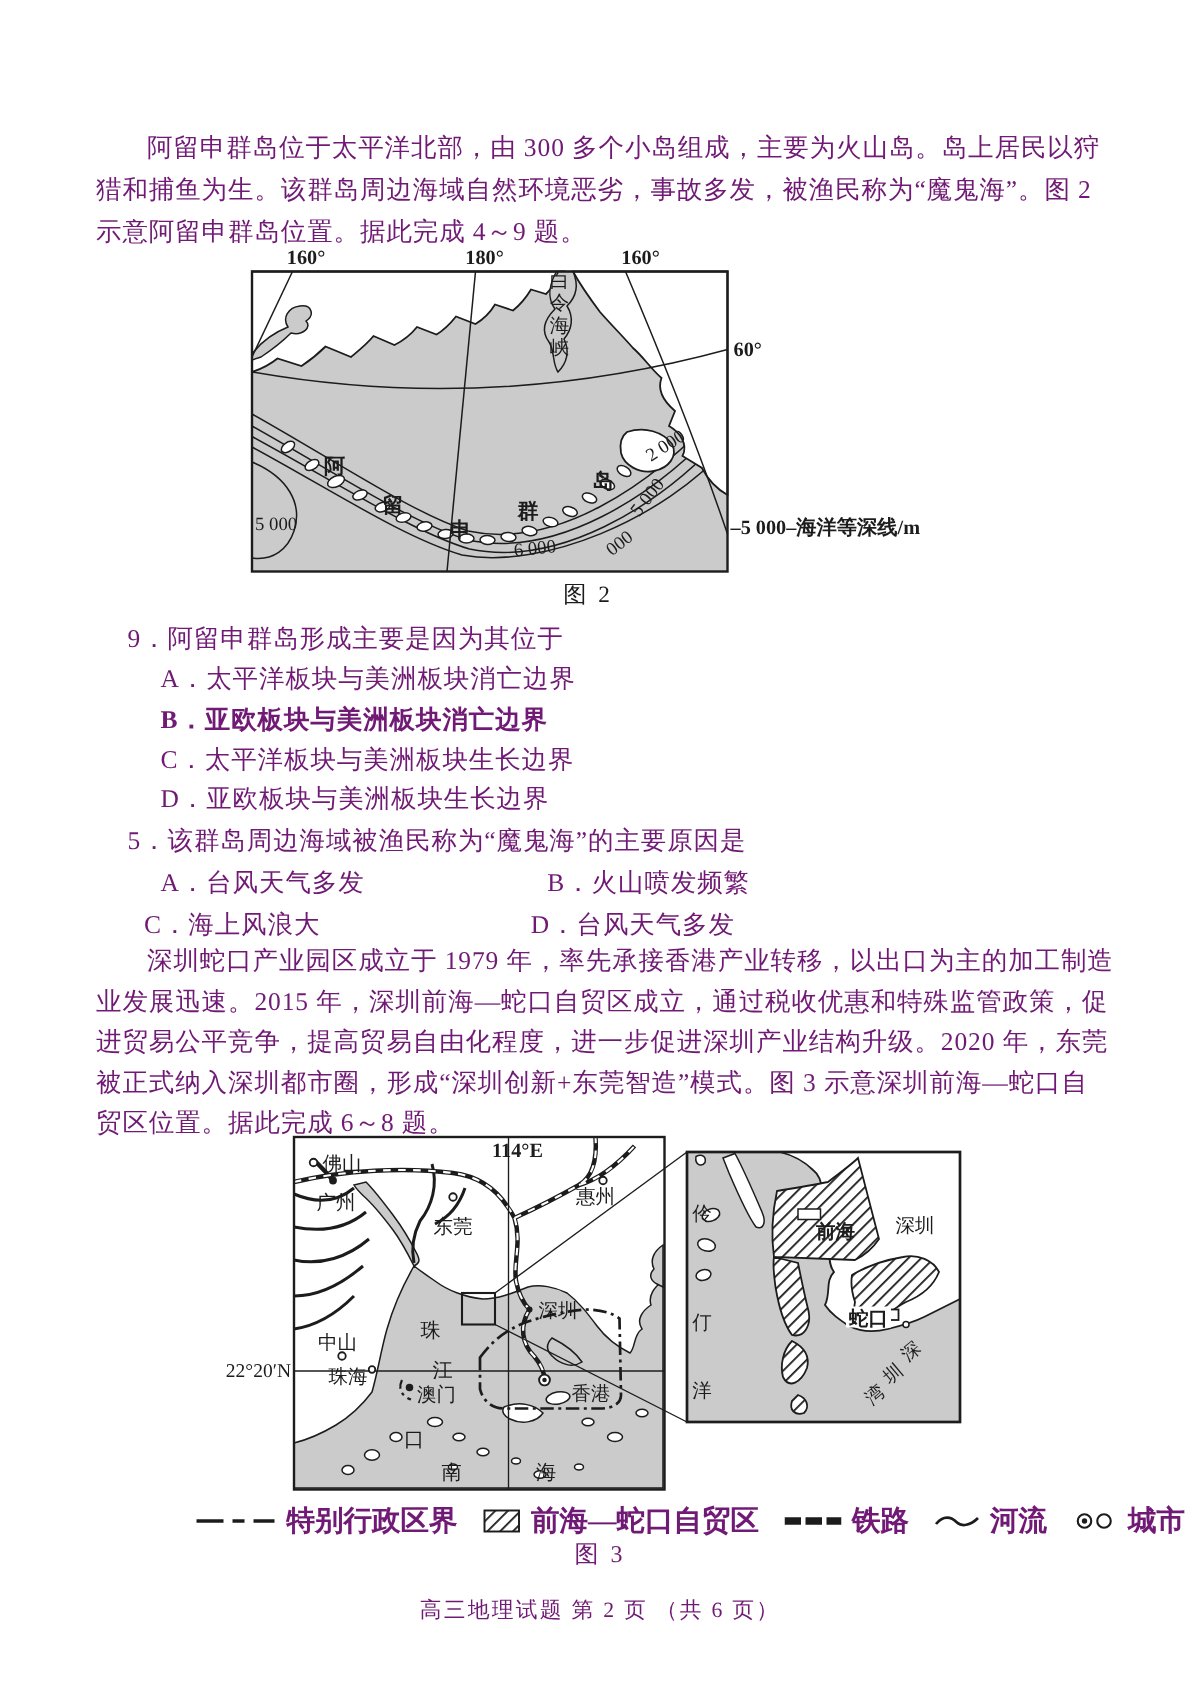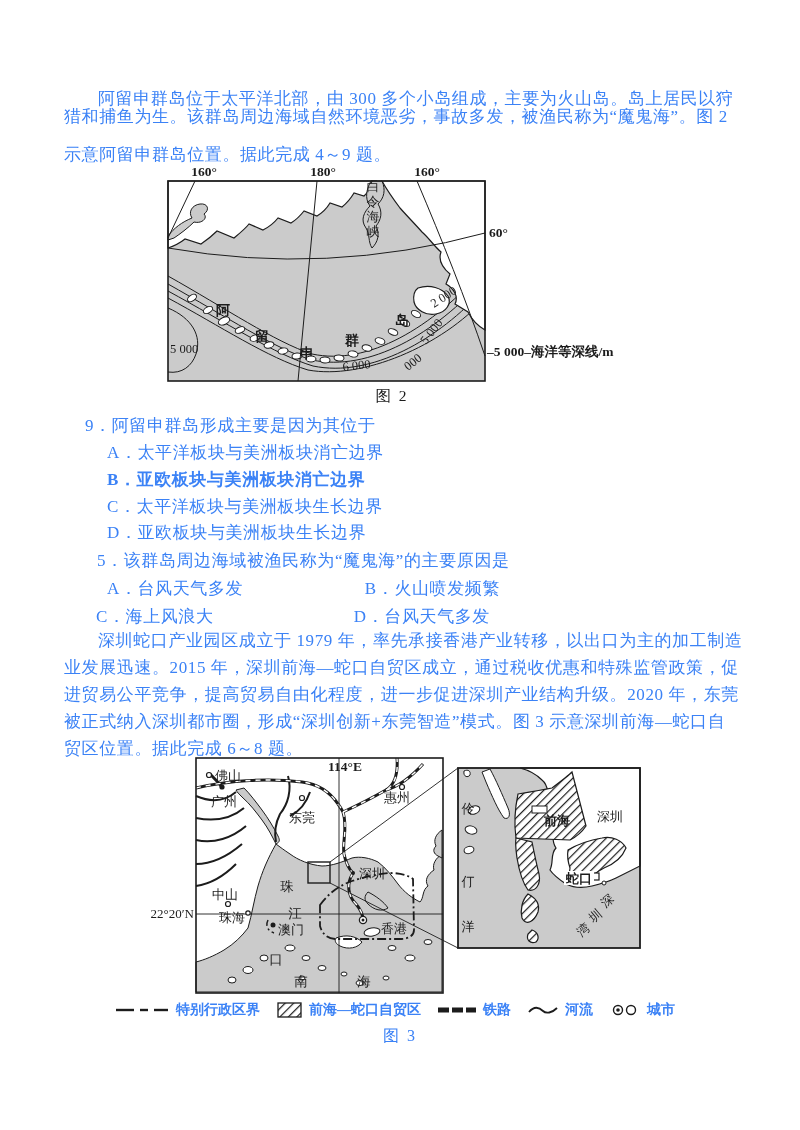--- a/index.html
+++ b/index.html
@@ -1,41 +1,41 @@
 <!DOCTYPE html>
 <html><head>
 <meta charset="utf-8">
 <style>
   html,body{margin:0;padding:0;background:#fff;}
   .page{position:relative;width:800px;height:1130px;background:#ffffff;
-        font-family:"Liberation Serif",serif;color:#3b82f6;overflow:hidden;}
+        font-family:"Liberation Serif",serif;color:#701a75;overflow:hidden;}
   .tline{position:absolute;white-space:nowrap;font-size:17px;letter-spacing:0.6px;line-height:28px;}
   .para .tline{left:64px;width:676px;}
   .indent{padding-left:34px;}
   .opt-col{display:inline-block;width:253px;}
   .figcap{position:absolute;width:800px;text-align:center;font-size:16px;letter-spacing:2px;}
-  .legend-row{position:absolute;top:1001px;left:0;width:800px;display:flex;justify-content:center;
-              align-items:center;gap:7px;font-size:14px;font-weight:bold;white-space:nowrap;}
+  .legend-row{position:absolute;top:1001px;left:0;width:800px;display:flex;justify-content:flex-end;
+              align-items:center;gap:7px;font-size:19px;font-weight:bold;white-space:nowrap;}
   .legend-row .sym{display:inline-flex;align-items:center;}
   .legend-row .lab{margin-right:10px;}
   .footer{position:absolute;top:1064px;left:0;width:800px;text-align:center;
           font-size:14.5px;letter-spacing:1.5px;}
   svg text{fill:#1c1c1c;font-family:"Liberation Serif",serif;}
   .maptxt{font-size:13px;}
   .maptxt-b{font-size:13.5px;font-weight:bold;}
   .num{font-size:12.5px;}
 </style>
 </head>
 <body>
 
 <div class="page">
 
   <div class="para">
     <div class="tline indent" style="top:85px;">阿留申群岛位于太平洋北部，由 300 多个小岛组成，主要为火山岛。岛上居民以狩</div>
-    <div class="tline" style="top:103px;">猎和捕鱼为生。该群岛周边海域自然环境恶劣，事故多发，被渔民称为“魔鬼海”。图 2</div>
+    <div class="tline" style="top:113px;">猎和捕鱼为生。该群岛周边海域自然环境恶劣，事故多发，被渔民称为“魔鬼海”。图 2</div>
     <div class="tline" style="top:141px;">示意阿留申群岛位置。据此完成 4～9 题。</div>
   </div>
 
   <svg style="position:absolute;left:150px;top:160px;" width="520" height="246" viewBox="0 0 520 246">
     <defs>
       <pattern id="hatch" width="6" height="6" patternUnits="userSpaceOnUse" patternTransform="rotate(45)">
         <rect width="6" height="6" fill="#ffffff"></rect>
         <line x1="0" y1="0" x2="0" y2="6" stroke="#1c1c1c" stroke-width="2.4"></line>
       </pattern>
     </defs>
@@ -120,21 +120,21 @@
 
   <div>
     <div class="tline" style="top:412px;left:85px;">9．阿留申群岛形成主要是因为其位于</div>
     <div class="tline" style="top:439px;left:107px;">A．太平洋板块与美洲板块消亡边界</div>
     <div class="tline" style="top:466px;left:107px;font-weight:bold;">B．亚欧板块与美洲板块消亡边界</div>
     <div class="tline" style="top:493px;left:107px;">C．太平洋板块与美洲板块生长边界</div>
     <div class="tline" style="top:519px;left:107px;">D．亚欧板块与美洲板块生长边界</div>
   </div>
 
   <div>
-    <div class="tline" style="top:547px;left:97px;text-align:center;">5．该群岛周边海域被渔民称为“魔鬼海”的主要原因是</div>
+    <div class="tline" style="top:547px;left:85px;text-align:center;">5．该群岛周边海域被渔民称为“魔鬼海”的主要原因是</div>
     <div class="tline" style="top:575px;left:107px;">
       <span class="opt-col">A．台风天气多发</span>
       <span>B．火山喷发频繁</span>
     </div>
     <div class="tline" style="top:603px;left:96px;">
       <span class="opt-col">C．海上风浪大</span>
       <span>D．台风天气多发</span>
     </div>
   </div>
 
@@ -326,14 +326,15 @@
           <circle cx="8" cy="7" r="4.5" fill="none" stroke="#1c1c1c" stroke-width="1.4"></circle>
           <circle cx="8" cy="7" r="1.8" fill="#1c1c1c"></circle>
           <circle cx="21" cy="7" r="4.5" fill="none" stroke="#1c1c1c" stroke-width="1.4"></circle>
         </svg>
     </span>
     <span class="lab">城市</span>
   </div>
 
   <div class="figcap" style="top:1026px;">图 3</div>
 
+  <div class="footer">高三地理试题 第 2 页 （共 6 页）</div>
 
 </div>
 
 </body></html>

